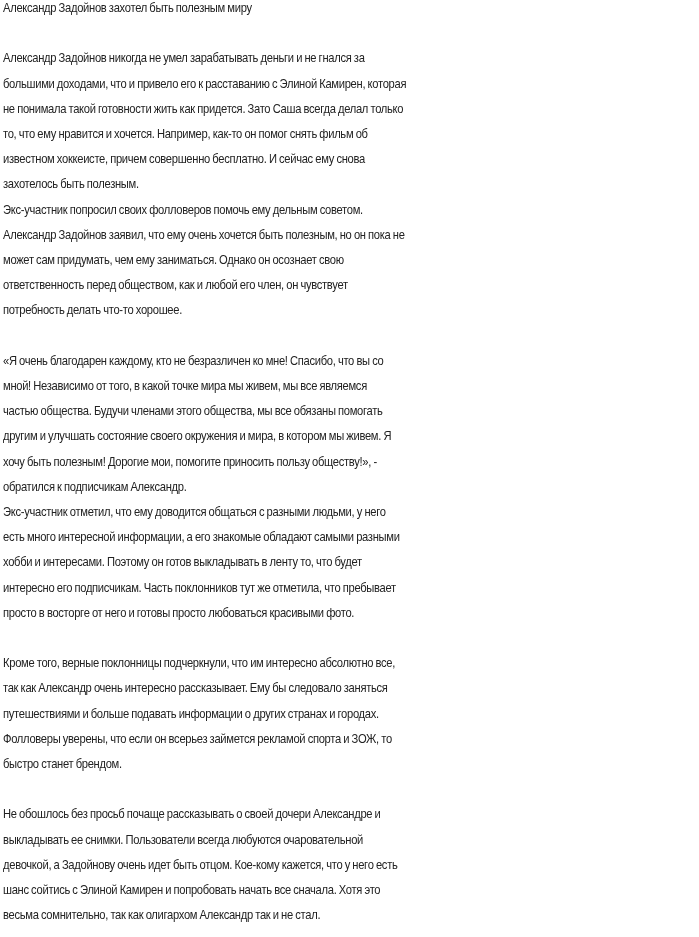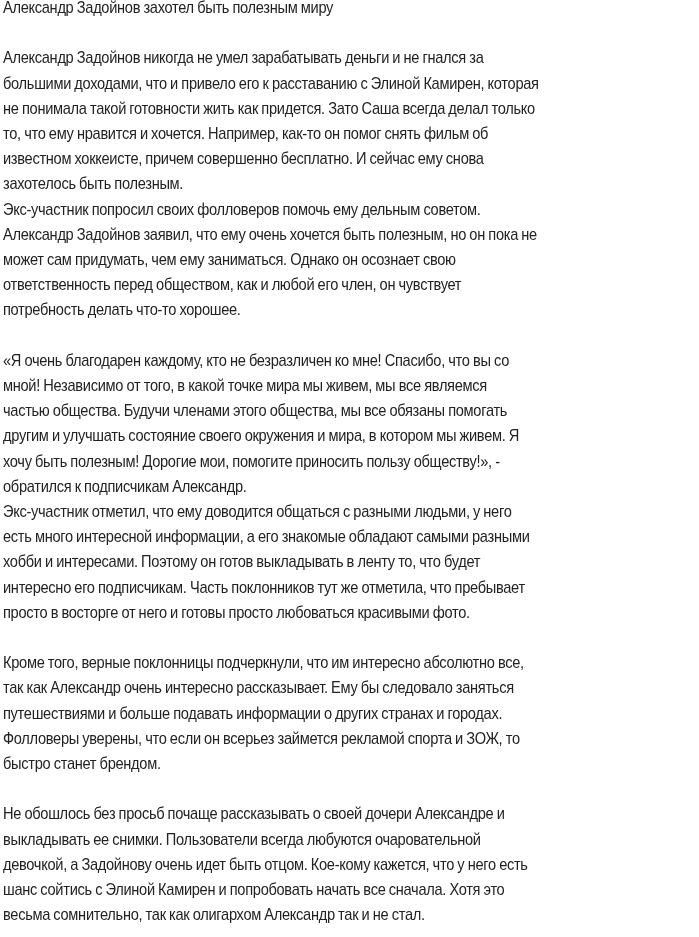--- a/index.html
+++ b/index.html
@@ -3,21 +3,21 @@
 <meta charset="utf-8">
 <style>
   html, body { margin: 0; padding: 0; background: #ffffff; }
   body { width: 699px; height: 937px; overflow: hidden; }
   .page {
     position: relative;
     width: 637px;
     height: 937px;
     color: #222222;
     font-family: "Liberation Sans", "DejaVu Sans", sans-serif;
-    font-size: 17px;
+    font-size: 13px;
     letter-spacing: -0.35px;
     word-spacing: -0.5px;
   }
   .line {
     position: absolute;
     left: 3px;
     white-space: nowrap;
     line-height: 28px;
     height: 28px;
     transform-origin: 0 50%;

